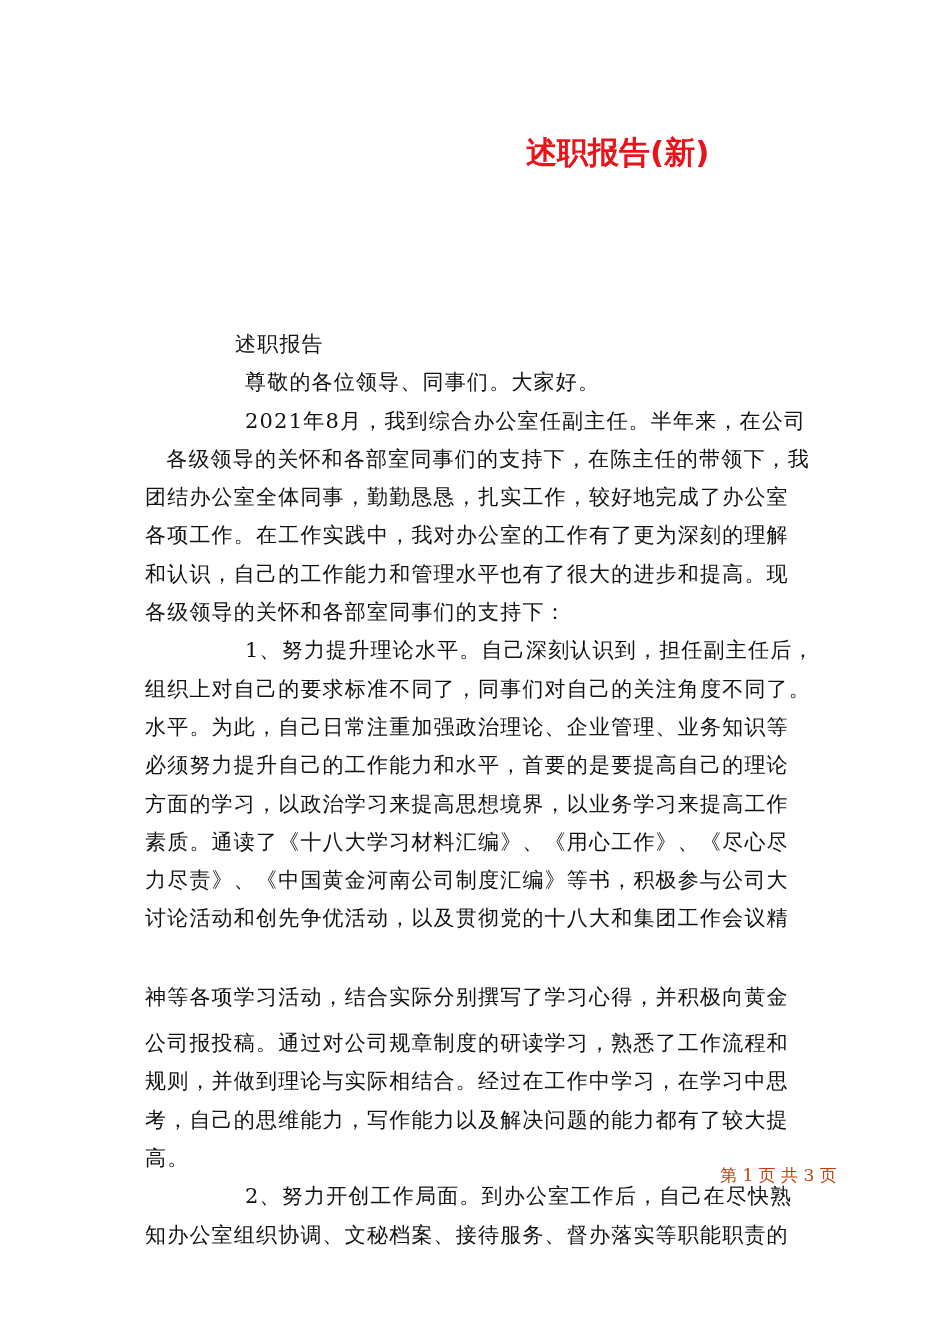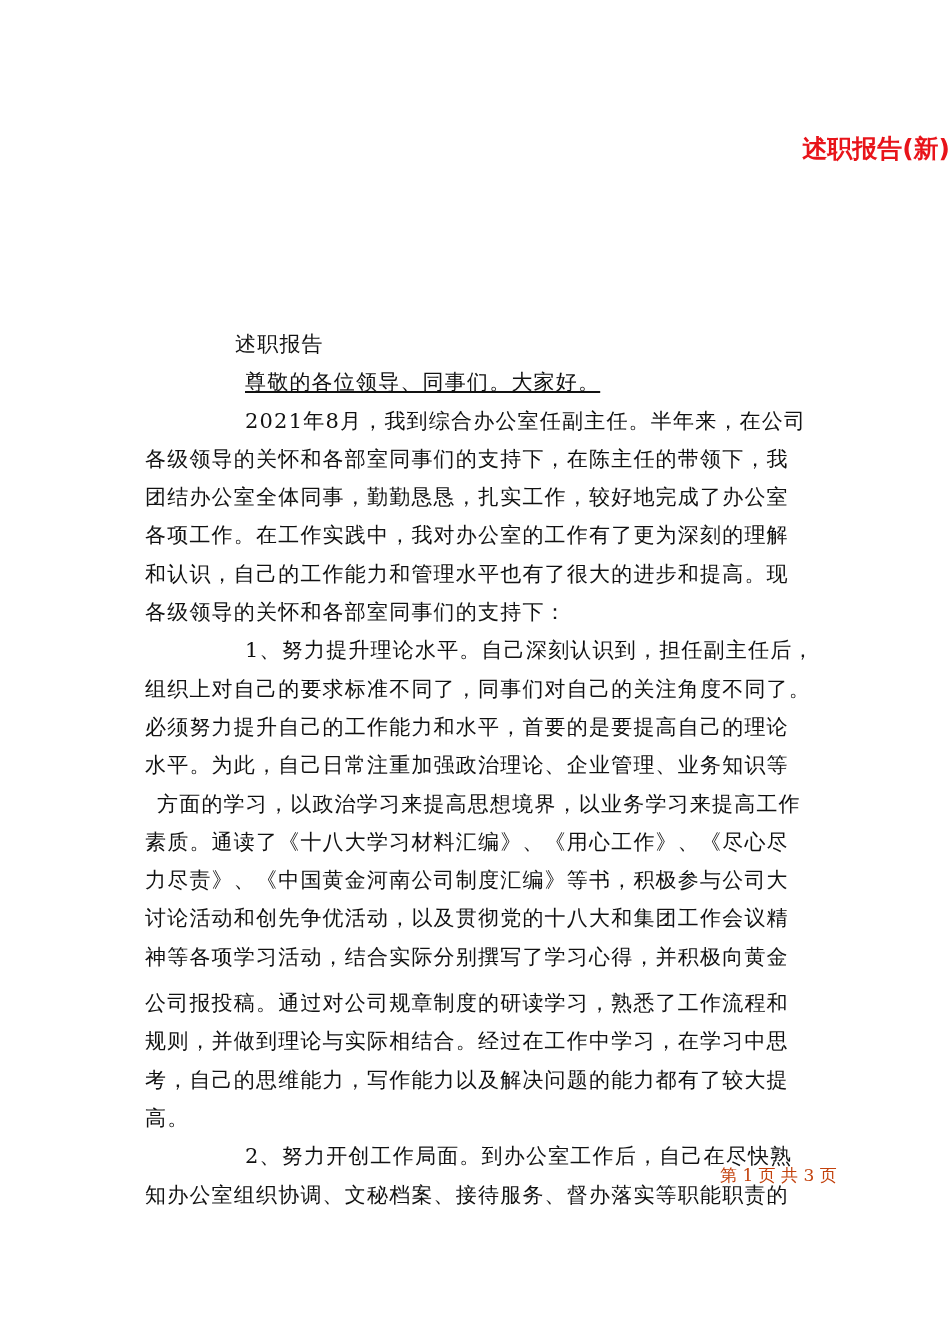--- a/index.html
+++ b/index.html
@@ -1,50 +1,50 @@
 <!DOCTYPE html>
 <html><head>
 <meta charset="utf-8">
 <style>
   html, body { margin: 0; padding: 0; background: #ffffff; }
   body { width: 950px; height: 1344px; position: relative; overflow: hidden;
          font-family: "DejaVu Serif", "Liberation Serif", serif; color: #111; }
-  .title { position: absolute; left: 0; width: 950px; top: 132px; text-align: right;
+  .title { position: absolute; left: 0; width: 950px; top: 132px; text-align: left;
            padding-left: 526px; box-sizing: border-box;
-           font-size: 25px; font-weight: bold; color: #e8141a; letter-spacing: 0px;
+           font-size: 31px; font-weight: bold; color: #e8141a; letter-spacing: 0px;
            font-family: "DejaVu Sans", "Liberation Sans", sans-serif; }
   .body { position: absolute; left: 145px; top: 325px; width: 665px; }
   .line { height: 38.3px; line-height: 38.3px; font-size: 21px; white-space: nowrap;
           letter-spacing: 1.2px; }
   .footer { position: absolute; top: 1164px; left: 720px; font-size: 17px; color: #c2410c;
             font-family: "DejaVu Serif", "Liberation Serif", serif; }
 </style>
 </head>
 <body>
 
 <div>
   <div class="title">述职报告(新)</div>
   <div class="body" id="doc-body">
       <div class="line" style="padding-left: 90px;">述职报告</div>
-      <div class="line" style="padding-left: 100px; text-decoration: underline;">尊敬的各位领导、同事们。大家好。</div>
+      <div class="line" style="padding-left: 100px;">尊敬的各位领导、同事们。大家好。</div>
       <div class="line" style="padding-left: 100px;">2021年8月，我到综合办公室任副主任。半年来，在公司</div>
-      <div class="line" style="padding-left: 0px;">各级领导的关怀和各部室同事们的支持下，在陈主任的带领下，我</div>
+      <div class="line" style="padding-left: 0px; text-align: right;">各级领导的关怀和各部室同事们的支持下，在陈主任的带领下，我</div>
       <div class="line" style="padding-left: 0px;">团结办公室全体同事，勤勤恳恳，扎实工作，较好地完成了办公室</div>
       <div class="line" style="padding-left: 0px;">各项工作。在工作实践中，我对办公室的工作有了更为深刻的理解</div>
       <div class="line" style="padding-left: 0px;">和认识，自己的工作能力和管理水平也有了很大的进步和提高。现</div>
       <div class="line" style="padding-left: 0px;">各级领导的关怀和各部室同事们的支持下：</div>
       <div class="line" style="padding-left: 100px;">1、努力提升理论水平。自己深刻认识到，担任副主任后，</div>
       <div class="line" style="padding-left: 0px;">组织上对自己的要求标准不同了，同事们对自己的关注角度不同了。</div>
+      <div class="line" style="padding-left: 0px;">水平。为此，自己日常注重加强政治理论、企业管理、业务知识等</div>
       <div class="line" style="padding-left: 0px;">必须努力提升自己的工作能力和水平，首要的是要提高自己的理论</div>
-      <div class="line" style="padding-left: 0px;">水平。为此，自己日常注重加强政治理论、企业管理、业务知识等</div>
-      <div class="line" style="padding-left: 0px; margin-left: 12px;">方面的学习，以政治学习来提高思想境界，以业务学习来提高工作</div>
+      <div class="line" style="padding-left: 0px;">方面的学习，以政治学习来提高思想境界，以业务学习来提高工作</div>
       <div class="line" style="padding-left: 0px;">素质。通读了《十八大学习材料汇编》、《用心工作》、《尽心尽</div>
       <div class="line" style="padding-left: 0px;">力尽责》、《中国黄金河南公司制度汇编》等书，积极参与公司大</div>
       <div class="line" style="padding-left: 0px;">讨论活动和创先争优活动，以及贯彻党的十八大和集团工作会议精</div>
-      <div class="line" style="padding-left: 0px;">神等各项学习活动，结合实际分别撰写了学习心得，并积极向黄金</div>
+      <div class="line" style="padding-left: 0px; margin-top: 40px;">神等各项学习活动，结合实际分别撰写了学习心得，并积极向黄金</div>
       <div class="line" style="padding-left: 0px; margin-top: 8px;">公司报投稿。通过对公司规章制度的研读学习，熟悉了工作流程和</div>
       <div class="line" style="padding-left: 0px;">规则，并做到理论与实际相结合。经过在工作中学习，在学习中思</div>
       <div class="line" style="padding-left: 0px;">考，自己的思维能力，写作能力以及解决问题的能力都有了较大提</div>
       <div class="line" style="padding-left: 0px;">高。</div>
       <div class="line" style="padding-left: 100px;">2、努力开创工作局面。到办公室工作后，自己在尽快熟</div>
       <div class="line" style="padding-left: 0px;">知办公室组织协调、文秘档案、接待服务、督办落实等职能职责的</div>
     </div>
   <div class="footer">第 1 页 共 3 页</div>
 </div>
 

